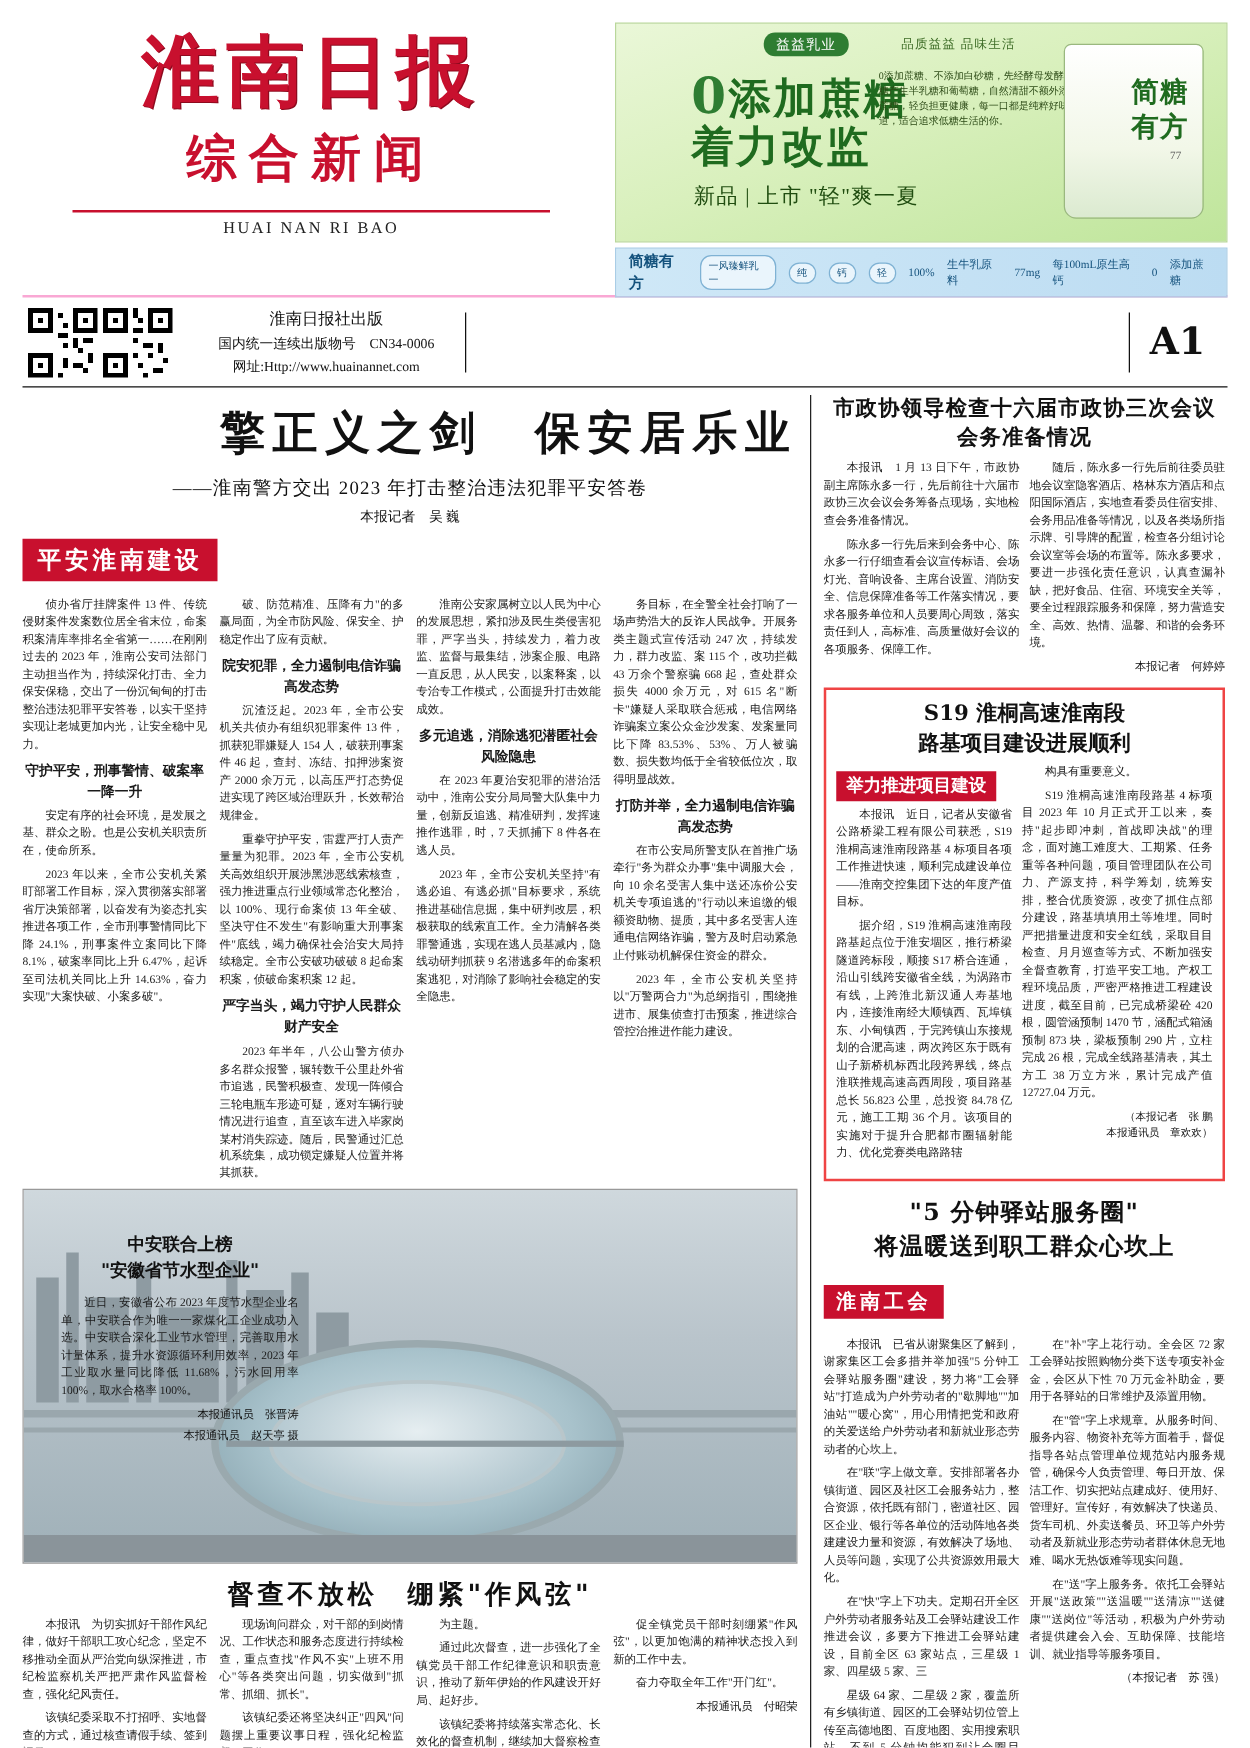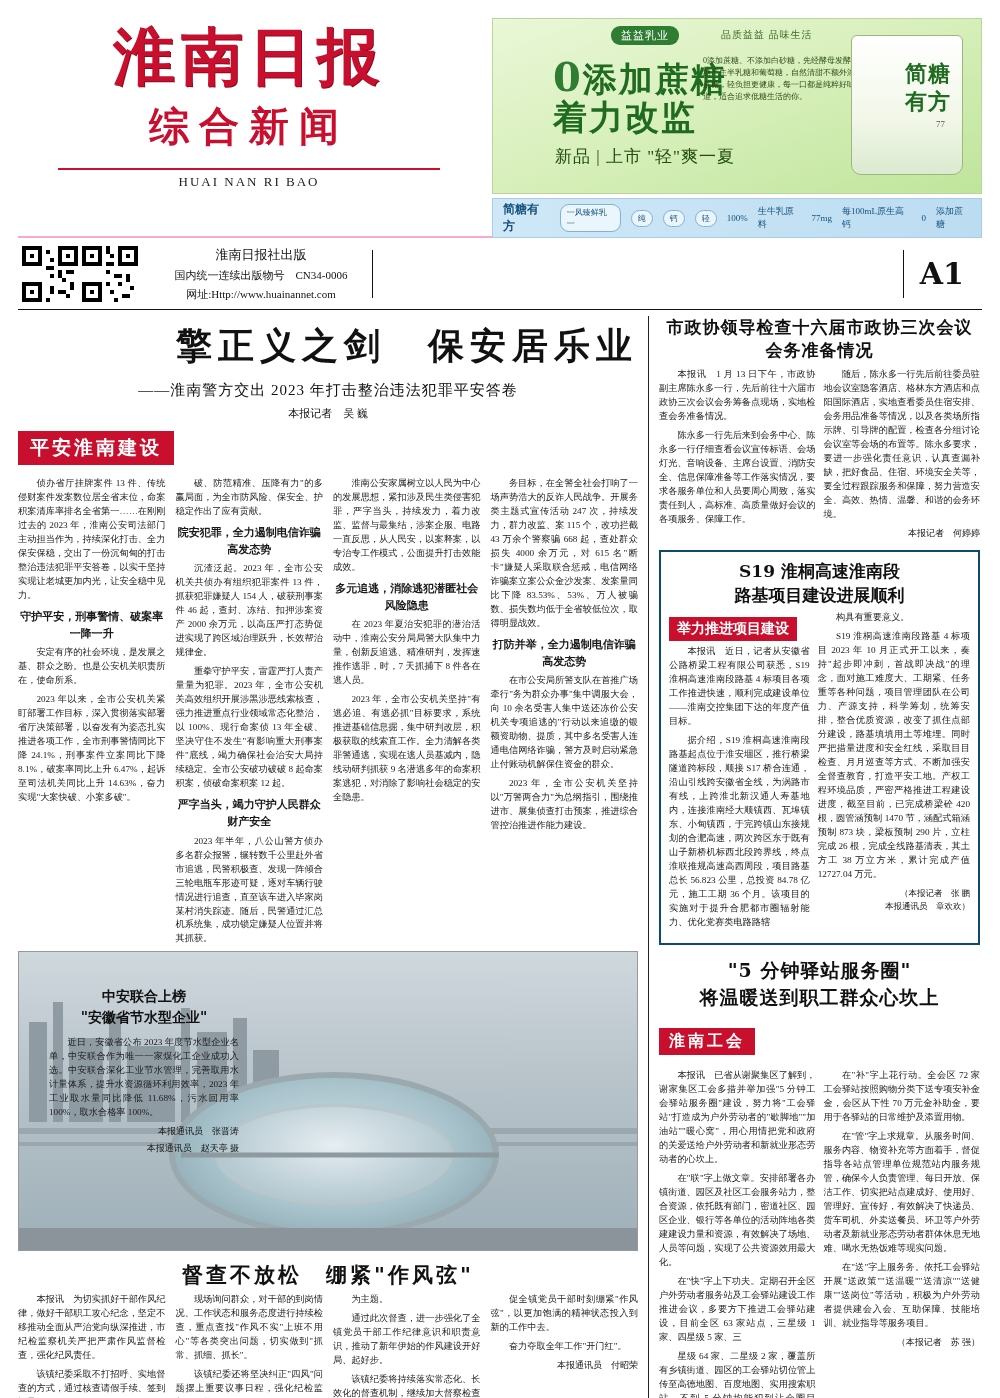--- a/index.html
+++ b/index.html
@@ -136,21 +136,21 @@
   .two-head { display:flex; gap:16px; margin-top:10px; }
   .two-head .h { flex:1; text-align:center; font-family:"DejaVu Serif",serif; font-weight:bold; font-size:21px; letter-spacing:3px;}
 
   
   .r-head {
     text-align:center; font-family:"DejaVu Serif",serif; font-weight:bold;
     font-size:17px; letter-spacing:1px; line-height:1.35;
   }
   .r-cols3 { display:flex; gap:8px; margin-top:6px;}
   .boxed {
-    border:2px solid #0c4a6e; padding:8px; margin-top:10px;
+    border:2px solid #ef4444; padding:8px; margin-top:10px;
   }
   .boxed .bh { text-align:center; font-family:"DejaVu Serif",serif; font-weight:bold; font-size:17px; line-height:1.4;}
   .tag-red { display:inline-block; background:#c8102e; color:#fff; font-weight:bold; font-size:14px; padding:3px 8px; margin:6px 0 4px 0; font-family:"DejaVu Serif",serif;}
   .sig { text-align:right; font-size:8.5px; line-height:1.5; margin-top:4px;}
 
   .r-head2 { text-align:center; font-family:"DejaVu Serif",serif; font-weight:bold; font-size:19px; letter-spacing:1px; line-height:1.4; margin-top:12px;}
 </style>
 </head>
 <body>
 

